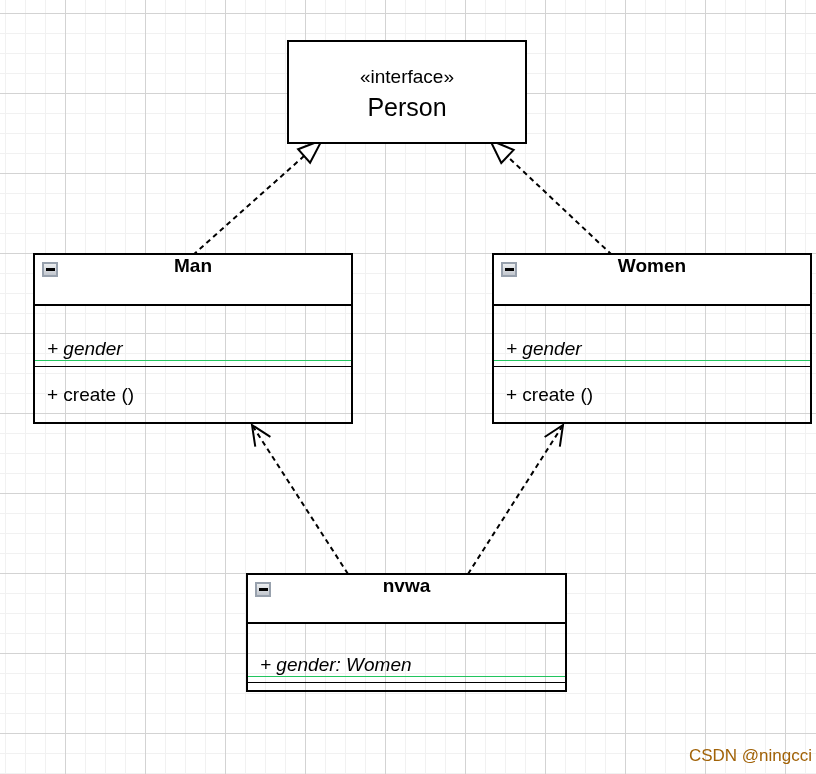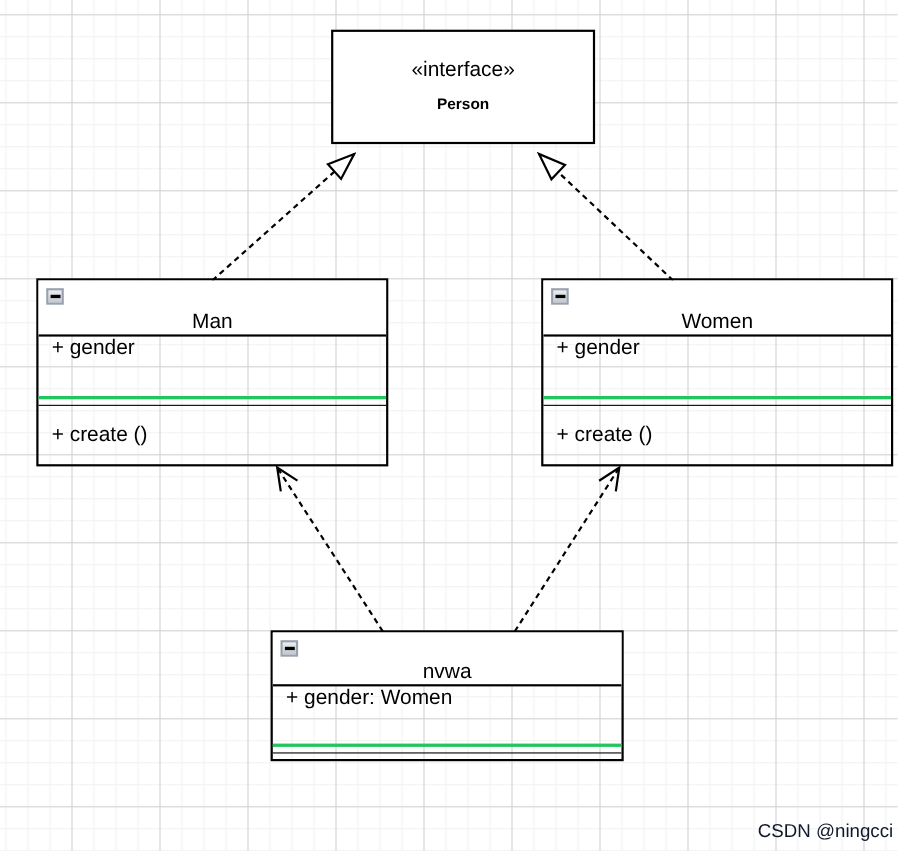--- a/index.html
+++ b/index.html
@@ -13,60 +13,59 @@
       linear-gradient(to bottom,#d3d3d3 1px,transparent 1px),
       linear-gradient(to right,#f1f1f1 1px,transparent 1px),
       linear-gradient(to bottom,#f1f1f1 1px,transparent 1px);
     background-size:80px 80px,80px 80px,20px 20px,20px 20px;
     background-position:65px 13px,65px 13px,5px 13px,5px 13px;
   }
   .edges{position:absolute;left:0;top:0;width:816px;height:774px;}
   .edge{stroke:#000;stroke-width:2;fill:none;stroke-dasharray:5 4;}
 
   .iface{
-    position:absolute;left:287px;top:27px;width:240px;height:104px;
+    position:absolute;left:287px;top:40px;width:240px;height:104px;
     box-sizing:border-box;border:2px solid #000;background:#fff;
     display:flex;flex-direction:column;align-items:center;justify-content:center;
     text-align:center;
-    margin-left:14px;
   }
   .iface .stereo{font-size:19px;line-height:30px;}
-  .iface .iname{font-size:14px;line-height:30px;font-weight:bold;}
+  .iface .iname{font-size:25px;line-height:30px;font-weight:normal;}
 
   .cls{
     position:absolute;box-sizing:border-box;border:2px solid #000;
     display:flex;flex-direction:column;background:transparent;
   }
   .cls .hdr{
     flex:0 0 49px;background:#fff;border-bottom:2px solid #000;
-    position:relative;display:flex;align-items:flex-end;justify-content:center;
-    font-weight:normal;font-size:19px;
+    position:relative;display:flex;align-items:flex-start;justify-content:center;
+    font-weight:bold;font-size:19px;
   }
-  .cls .fields{flex:0 0 54px;border-bottom:3px solid #22c55e;display:flex;align-items:flex-start;padding-left:12px;font-size:19px;}
+  .cls .fields{flex:0 0 54px;border-bottom:1px solid #22c55e;display:flex;align-items:flex-end;padding-left:12px;font-size:19px;font-style:italic;}
   .cls .divgap{flex:0 0 5px;border-bottom:1px solid #000;}
   .cls .methods{flex:1;display:flex;align-items:center;padding-left:12px;font-size:19px;}
   .member{white-space:pre;}
 
   .cls.small .hdr{flex-basis:47px;}
   .cls.small .fields{flex-basis:52px;}
 
   #cls-man{left:33px;top:253px;width:320px;height:171px;}
   #cls-women{left:460px;top:253px;width:320px;height:171px;margin-left:32px;}
   #cls-nvwa{left:246px;top:573px;width:321px;height:119px;}
 
   .collapse{
     position:absolute;left:7px;top:7px;width:16px;height:15px;box-sizing:border-box;
     border:2px solid #98a1ad;background:linear-gradient(#eceef0,#c2c7ce);
     display:flex;align-items:center;justify-content:center;cursor:pointer;
   }
   .collapse .bar{width:9px;height:3px;background:#000;}
 
   .watermark{
     position:absolute;right:4px;bottom:8px;
-    font-size:17px;color:#0f172a;
+    font-size:17px;color:#a16207;
   }
 </style>
 </head>
 <body>
 
 <svg class="edges" width="816" height="774" viewBox="0 0 816 774">
   <defs>
     <marker id="tri" viewBox="0 0 28 22" refX="26" refY="11" markerWidth="28" markerHeight="22" orient="auto" markerUnits="userSpaceOnUse">
       <path d="M2,2 L26,11 L2,20 Z" fill="#ffffff" stroke="#000" stroke-width="2"></path>
     </marker>

